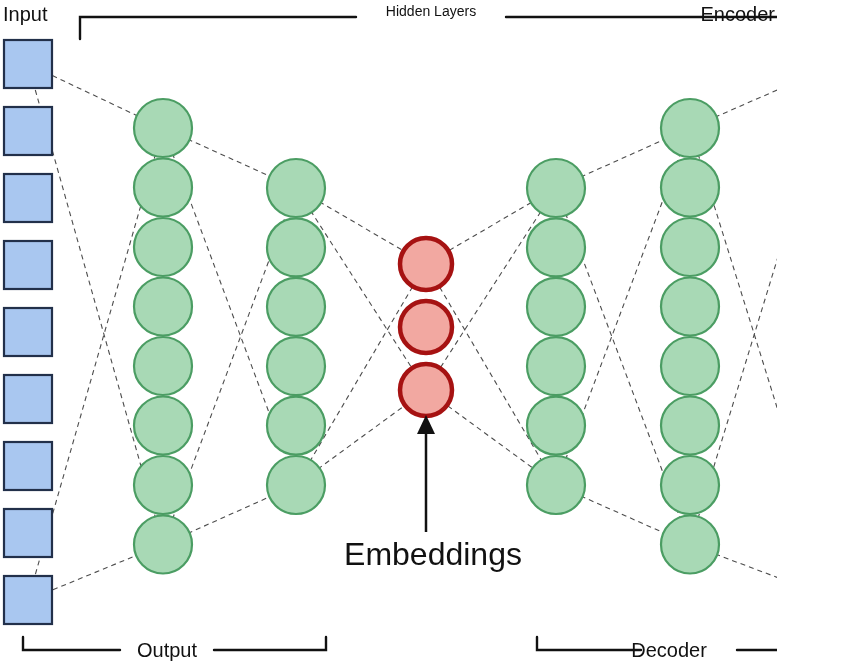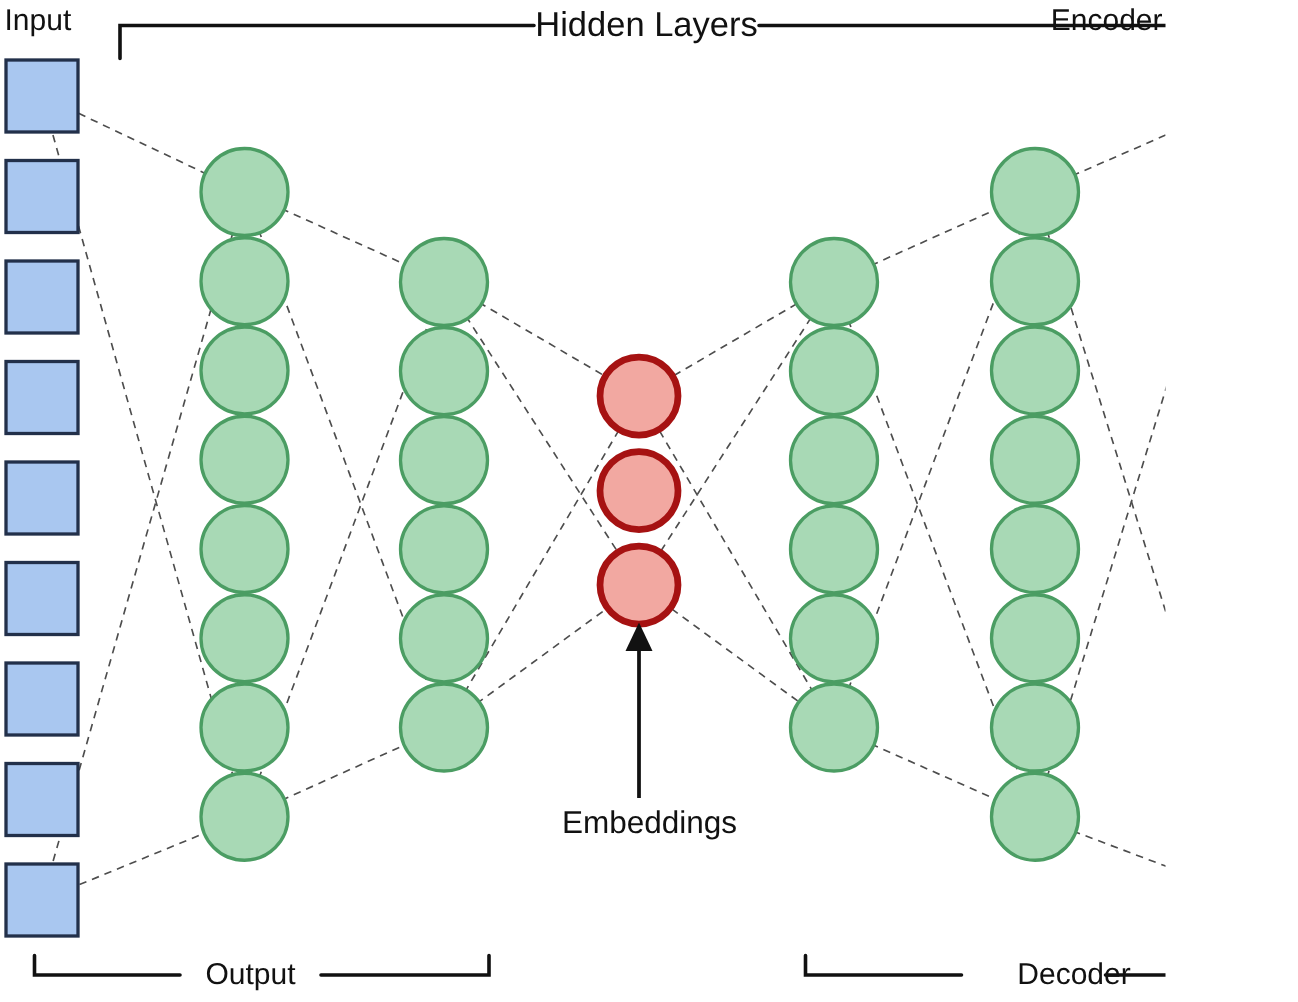--- a/index.html
+++ b/index.html
@@ -118,21 +118,21 @@
     <g>
       <line class="arrow-line" x1="426" y1="532" x2="426" y2="433"></line>
       <polygon class="arrow-head" points="426,415 417,434 435,434"></polygon>
     </g>
   </svg>
 
   <div class="lbl" style="left:3px;top:3px;">Input</div>
 
   <div class="lbl" style="right:2px;top:3px;">Encoder</div>
 
-  <div class="lbl center" style="left:431px;top:4px;font-size:23px;">Hidden Layers</div>
+  <div class="lbl center" style="left:431px;top:4px;font-size:14px;">Hidden Layers</div>
 
-  <div class="lbl center" style="left:433px;top:537px;font-size:21px;">Embeddings</div>
+  <div class="lbl center" style="left:433px;top:537px;font-size:32px;">Embeddings</div>
 
   <div class="lbl center" style="left:167px;top:639px;">Output</div>
 
-  <div class="lbl center" style="left:669px;top:639px;margin-left:47px;">Decoder</div>
+  <div class="lbl center" style="left:669px;top:639px;">Decoder</div>
 
 </div>
 
 </body></html>

